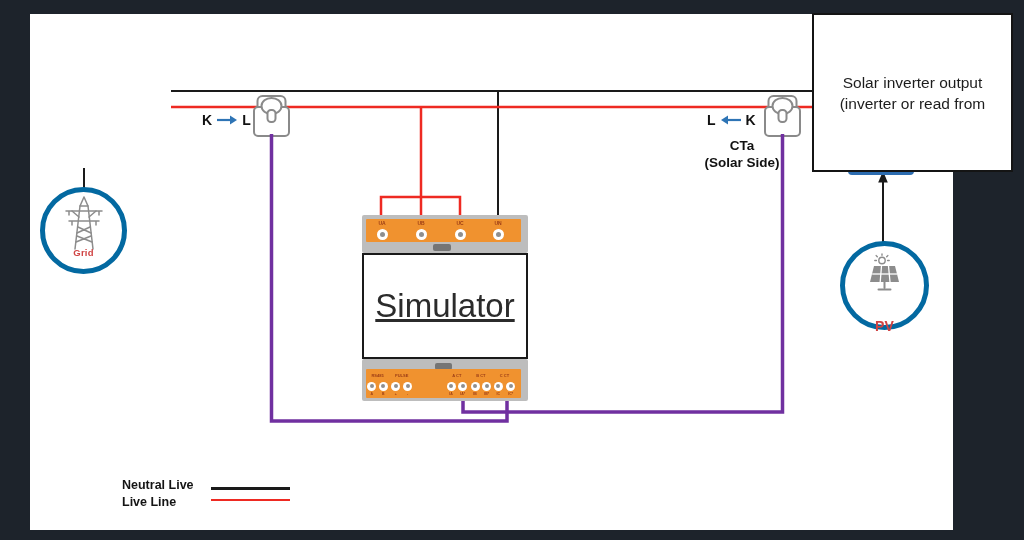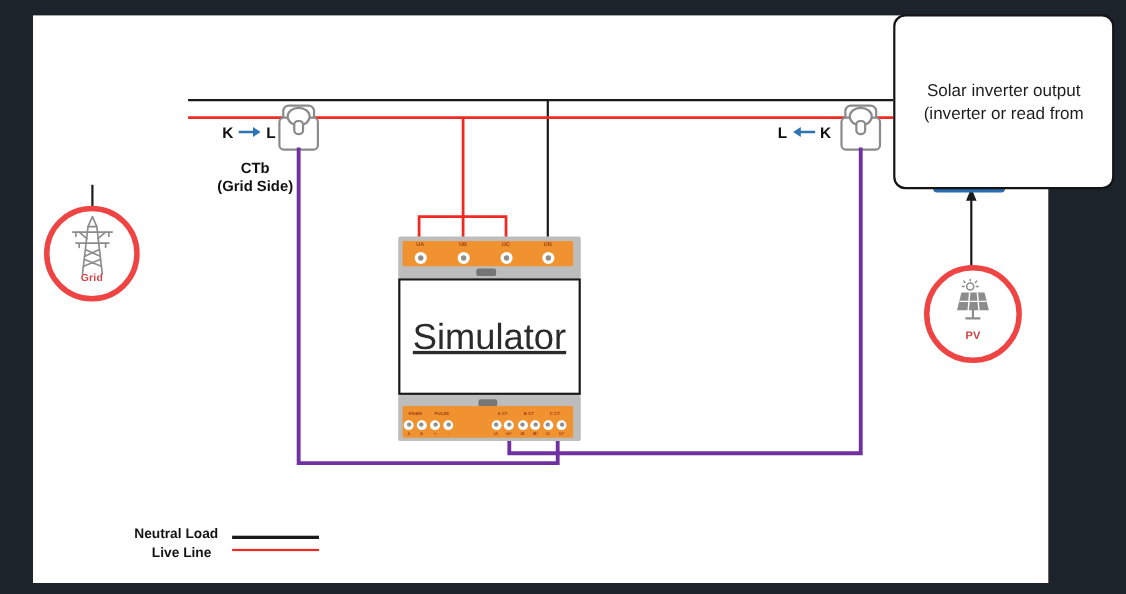--- a/index.html
+++ b/index.html
@@ -4,25 +4,25 @@
 <style>
   html,body{margin:0;padding:0;background:#1d232b;}
   .stage{position:relative;width:1024px;height:540px;background:#1d232b;overflow:hidden;
          font-family:"Liberation Sans",sans-serif;color:#1d1d1d;}
   .panel{position:absolute;left:30px;top:14px;width:923px;height:516px;background:#fff;}
   svg.wires{position:absolute;left:0;top:0;z-index:2;pointer-events:none;}
 
   .box{position:absolute;background:#fff;border:2px solid #141414;display:flex;align-items:center;
        justify-content:center;text-align:center;z-index:5;font-size:15.5px;line-height:21px;}
   .load-box{left:14px;top:57px;width:153px;height:109px;}
-  .solar-box{left:812px;top:13px;width:197px;height:155px;border-radius:11px;}
+  .solar-box{left:812px;top:13px;width:197px;height:155px;}
   .blue-bar{position:absolute;left:848px;top:167px;width:66px;height:8px;background:#2c6cb0;
             border-radius:4px;z-index:4;}
 
-  .node{position:absolute;border:5px solid #ef4444;border-radius:50%;z-index:4;background:#fff;}
+  .node{position:absolute;border:5px solid #0369a1;border-radius:50%;z-index:4;background:#fff;}
   .grid-node{left:40px;top:187px;width:77px;height:77px;}
   .pv-node{left:840px;top:241px;width:79px;height:79px;}
   .node svg{position:absolute;left:50%;transform:translateX(-50%);}
   .node-label{position:absolute;width:100%;text-align:center;color:#d04343;font-weight:bold;
               font-size:9.5px;letter-spacing:.2px;}
 
   .kl{position:absolute;z-index:6;display:flex;align-items:center;gap:4px;font-weight:bold;
       font-size:14px;color:#111;}
   .ct-caption{position:absolute;z-index:6;width:110px;text-align:center;font-weight:bold;
               font-size:13.5px;line-height:17px;color:#111;}
@@ -126,43 +126,43 @@
       <path d="M12,13 L33,13 L37,29 L8,29 Z" fill="#8c8c8c"></path>
       <g stroke="#ffffff" stroke-width="1.3" fill="none">
         <path d="M10.2,21 H35"></path>
         <path d="M19.5,13 L18.2,29 M26.5,13 L28,29"></path>
       </g>
       <g stroke="#8c8c8c" stroke-width="2" fill="none" stroke-linecap="round">
         <path d="M22.5,29 V35"></path>
         <path d="M16.5,36.5 H28.5"></path>
       </g>
     </svg>
-    <div class="node-label" style="top:54px;font-size:10px">PV</div>
+    <div class="node-label" style="top:72px;font-size:14px">PV</div>
   </div>
 
   <div class="kl" style="left:202px;top:112px">
     <span>K</span>
     <svg width="22" height="12" viewBox="0 0 22 12">
       <path d="M1,6 H15" stroke="#2e74b5" stroke-width="2.2"></path>
       <polygon points="14,1.5 21,6 14,10.5" fill="#2e74b5"></polygon>
     </svg>
     <span>L</span>
   </div>
   <div class="kl" style="left:707px;top:112px">
     <span>L</span>
     <svg width="22" height="12" viewBox="0 0 22 12">
       <path d="M7,6 H21" stroke="#2e74b5" stroke-width="2.2"></path>
       <polygon points="8,1.5 1,6 8,10.5" fill="#2e74b5"></polygon>
     </svg>
     <span>K</span>
   </div>
 
-  <div class="ct-caption" style="left:177px;top:144px">
-    <div>CTb</div>
-    <div>(Grid Side)</div>
+  <div class="ct-caption" style="left:687px;top:137px">
+    <div>CTa</div>
+    <div>(Solar Side)</div>
   </div>
 
   <div class="dev housing" style="left:362px;top:215px;width:166px;height:38px"></div>
   <div class="dev orange" style="left:366px;top:219px;width:155px;height:23px"></div>
   <div class="dev din-tab" style="left:433px;top:244px;width:18px;height:7px"></div>
 
   <span class="tlabel tlabel-top" style="left:382px;top:220px">UA</span>
   <span class="tlabel tlabel-top" style="left:421px;top:220px">UB</span>
   <span class="tlabel tlabel-top" style="left:460px;top:220px">UC</span>
   <span class="tlabel tlabel-top" style="left:498px;top:220px">UN</span>
@@ -200,18 +200,18 @@
   <span class="tlabel plabel" style="left:383.3px;top:392px">B</span>
   <span class="tlabel plabel" style="left:395.7px;top:392px">+</span>
   <span class="tlabel plabel" style="left:407.7px;top:392px">-</span>
   <span class="tlabel plabel" style="left:451px;top:392px">IA</span>
   <span class="tlabel plabel" style="left:462.7px;top:392px">IA*</span>
   <span class="tlabel plabel" style="left:475px;top:392px">IB</span>
   <span class="tlabel plabel" style="left:486.7px;top:392px">IB*</span>
   <span class="tlabel plabel" style="left:498.3px;top:392px">IC</span>
   <span class="tlabel plabel" style="left:510.7px;top:392px">IC*</span>
 
-  <div class="legend-label" style="left:122px;top:478px">Neutral Load</div>
+  <div class="legend-label" style="left:122px;top:478px">Neutral Live</div>
   <div class="legend-line" style="left:211px;top:487px;width:79px;background:#1a1a1a"></div>
-  <div class="legend-label" style="left:138px;top:495px">Live Line</div>
+  <div class="legend-label" style="left:122px;top:495px">Live Line</div>
   <div class="legend-line" style="left:211px;top:498.5px;width:79px;background:#ee2a22"></div>
 
 </div>
 
 </body></html>

